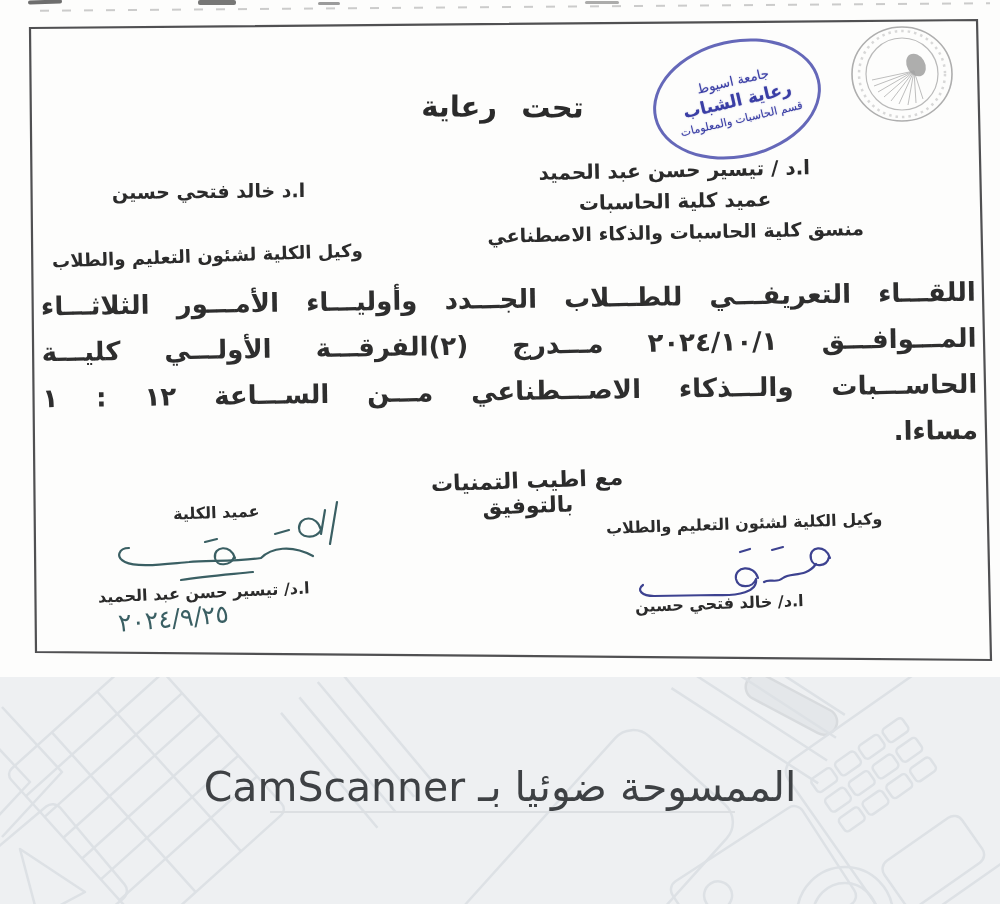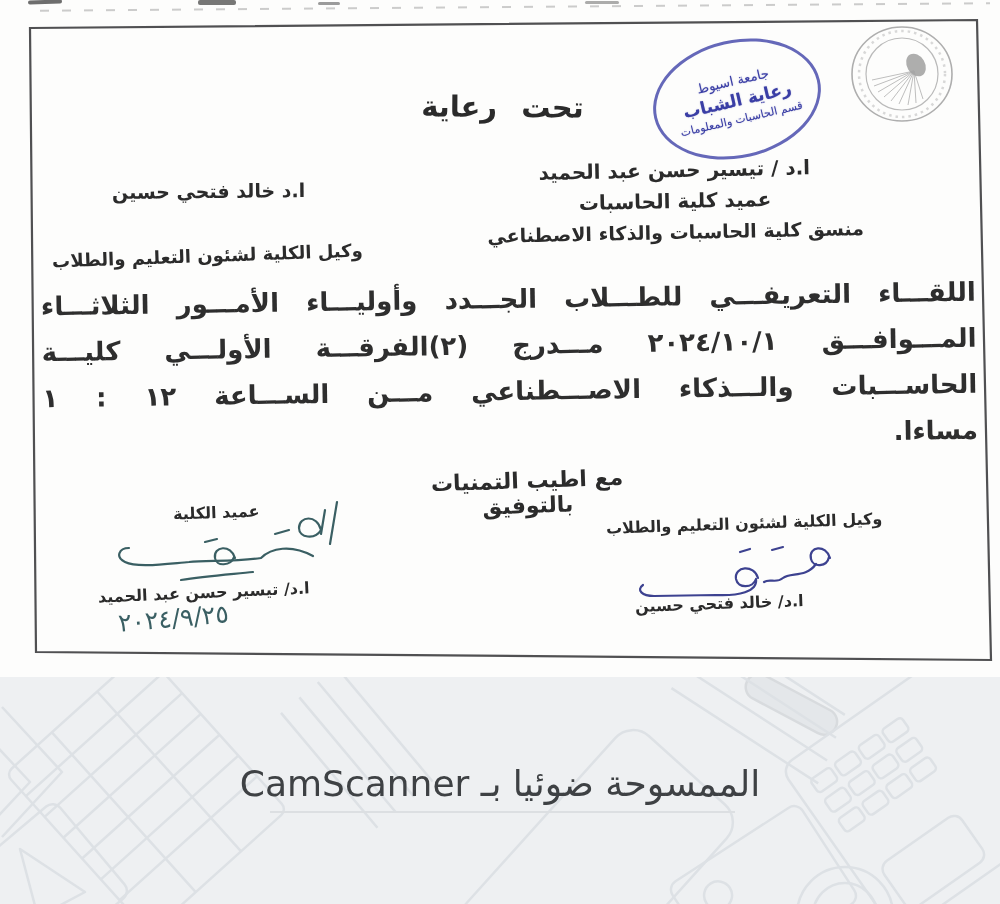--- a/index.html
+++ b/index.html
@@ -56,21 +56,21 @@
   .stamp-oval .s1 { font-size:13px; white-space:nowrap; }
   .stamp-oval .s2 { font-size:17px; font-weight:bold; white-space:nowrap; margin-top:2px; }
   .stamp-oval .s3 { font-size:11px; white-space:nowrap; margin-top:3px; }
 
   .seal-svg { position:absolute; left:848px; top:24px; opacity:.9; }
 
   
   .footer { position:absolute; left:0; top:677px; width:1000px; height:227px; background:#eef0f2; overflow:hidden; }
   .doodles { position:absolute; left:0; top:0; }
   .wm { position:absolute; left:0; right:0; top:86px; text-align:center; direction:rtl;
-      font-size:36px; color:#3e4144; }
+      font-size:41px; color:#3e4144; }
   .wm-underline { position:absolute; left:270px; top:134px; width:465px; height:2px; background:#dcdfe2; }
 </style>
 </head>
 <body>
 
 <div class="canvas">
 
   <div class="page">
 
     <div class="artifact-line"></div>

